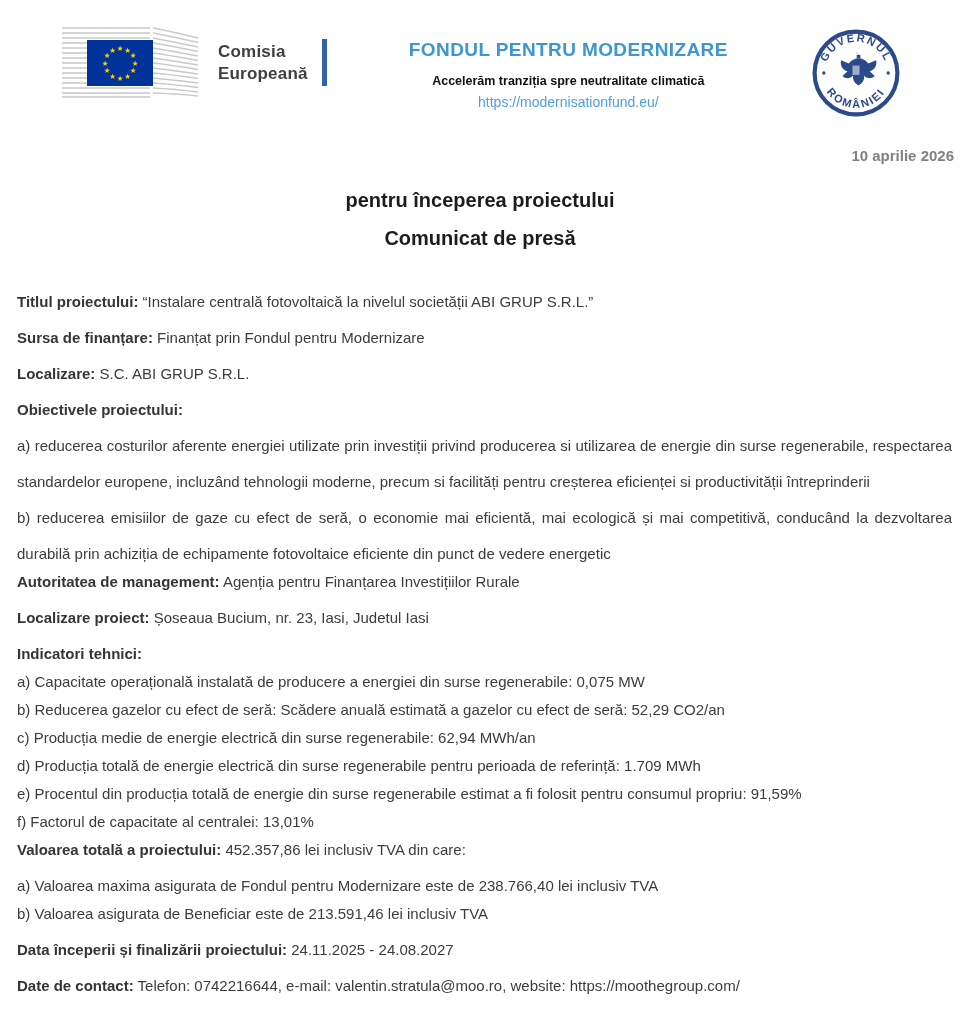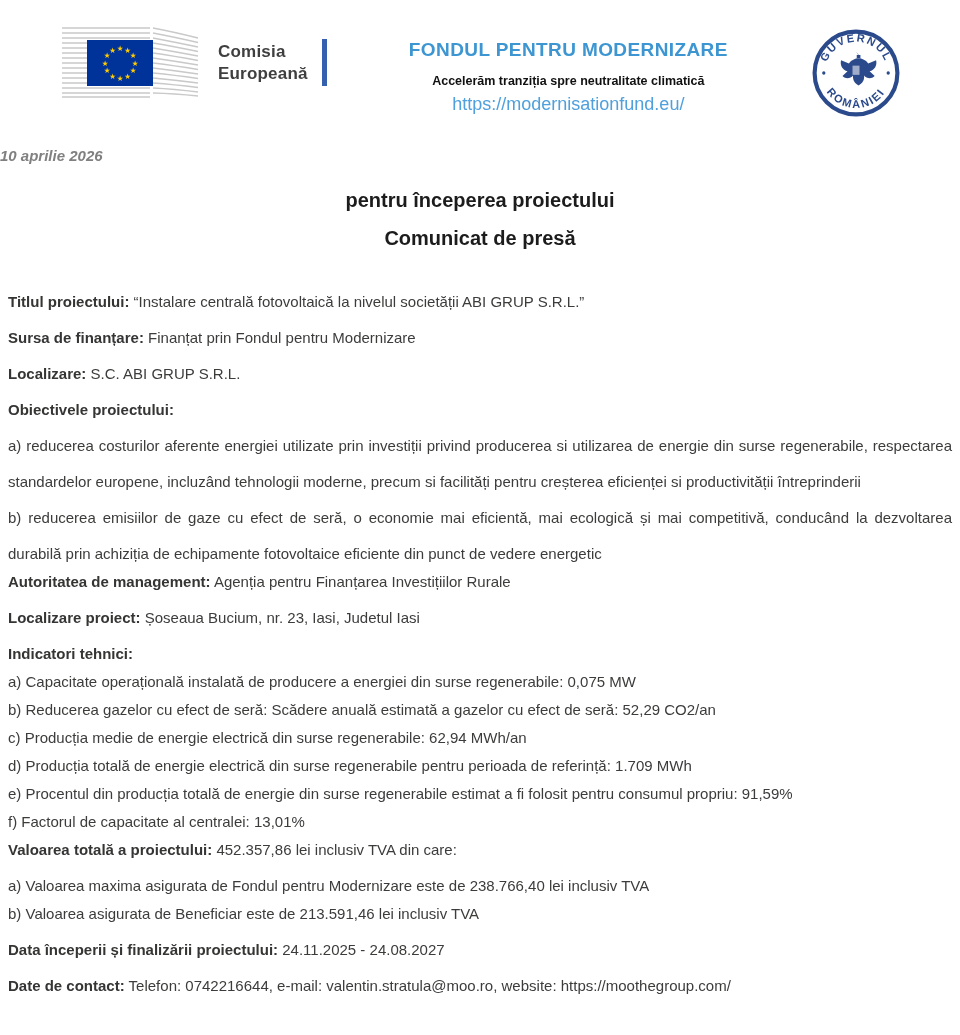--- a/index.html
+++ b/index.html
@@ -7,30 +7,30 @@
   .page{width:960px;height:1035px;position:relative;}
 
   
   .hdr{display:flex;align-items:flex-start;justify-content:space-between;padding:25px 58px 0 60px;}
   .ec-logo{display:flex;align-items:center;gap:10px;}
   .ec-text{font-size:17px;font-weight:600;color:#3f3f3f;line-height:22px;letter-spacing:.2px;}
   .ec-bar{width:5px;height:47px;background:#3560ae;margin-left:4px;}
   .fund{flex:1;text-align:center;padding-top:14px;}
   .fund-title{font-size:19px;font-weight:bold;color:#3d96d2;letter-spacing:.4px;}
   .fund-sub{font-size:12.5px;font-weight:bold;color:#111111;margin-top:13px;}
-  .fund-url{display:inline-block;font-size:18px;color:#4fa0dc;margin-top:6px;text-decoration:none;cursor:pointer;}
+  .fund-url{display:inline-block;font-size:14px;color:#4fa0dc;margin-top:6px;text-decoration:none;cursor:pointer;}
   .gov-logo{margin-top:2px;}
 
   
-  .date-row{text-align:left;padding:28px 6px 0 0;font-size:15px;font-weight:bold;font-style:italic;color:#808080;}
+  .date-row{text-align:right;padding:28px 6px 0 0;font-size:15px;font-weight:bold;color:#808080;}
   .doc-title{margin:22px 0 0 0;text-align:center;font-size:20px;font-weight:bold;color:#1c1c1c;line-height:28px;}
   .doc-title div{margin-bottom:10px;}
 
   
-  .doc-body{padding:30px 8px 0 8px;font-size:15px;line-height:20px;}
+  .doc-body{padding:30px 8px 0 17px;font-size:15px;line-height:20px;}
   .doc-body p{margin:0;}
   .doc-body p.section{margin-bottom:16px;}
   .doc-body p.subhead{margin-bottom:8px;}
   .doc-body p.item{margin-bottom:8px;}
   .doc-body p.justify{text-align:justify;line-height:36px;margin-bottom:0;}
   .doc-body strong{font-weight:bold;color:#353534;}
 
   svg{display:block;}
 </style>
 </head>

